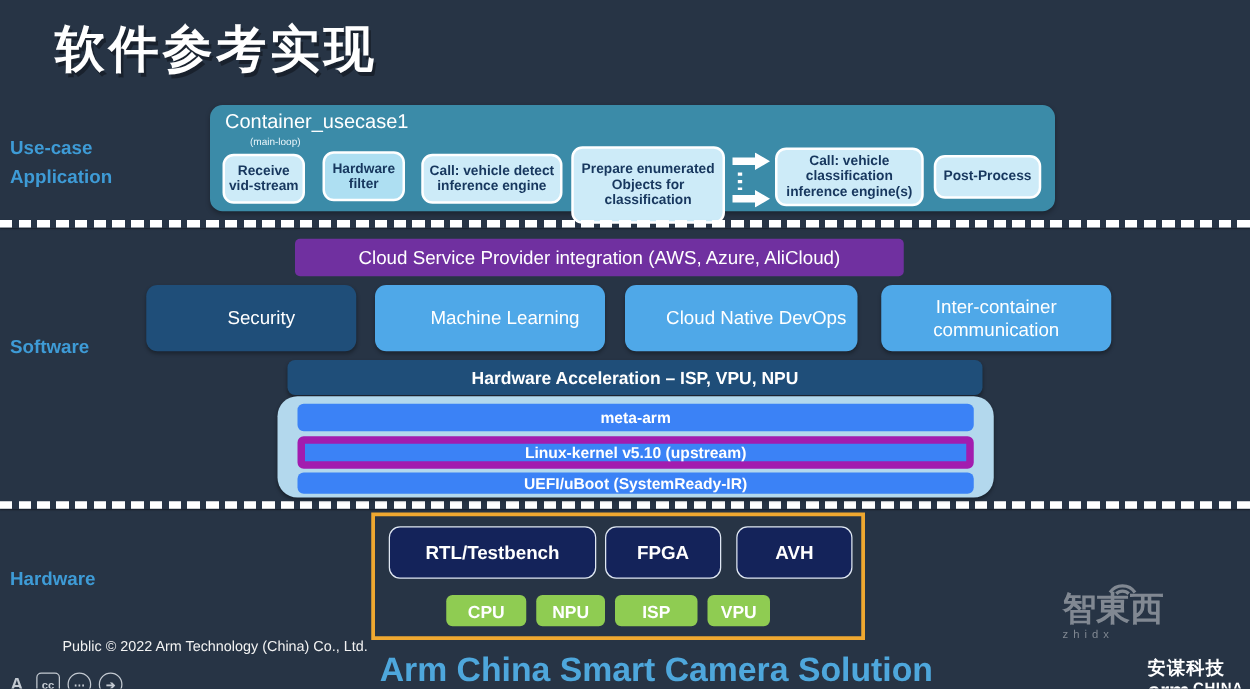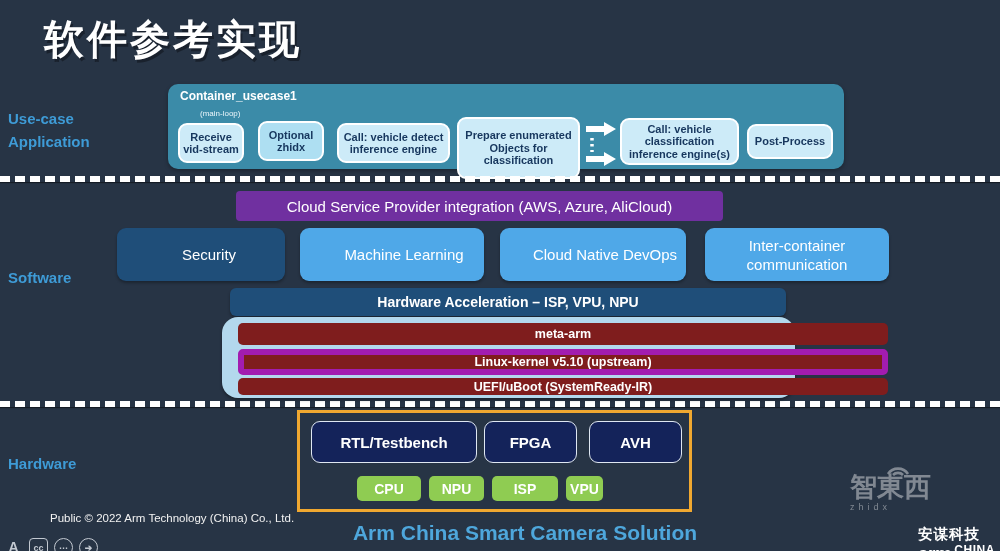--- a/index.html
+++ b/index.html
@@ -12,21 +12,21 @@
   
   .page-title{left:44px;top:12px;font-size:40px;font-weight:900;color:#ffffff;
               letter-spacing:3px;text-shadow:2px 3px 0 rgba(0,0,0,.35);}
 
   
   .side-label{color:#3e9bd6;font-weight:700;font-size:15px;}
 
   
   .uc{left:168px;top:84px;width:676px;height:85px;background:#3b8ba8;border-radius:10px;
       box-shadow:0 2px 4px rgba(0,0,0,.3);}
-  .uc-title{left:12px;top:5px;color:#ffffff;font-weight:700;font-size:12px;}
+  .uc-title{left:12px;top:5px;color:#ffffff;font-weight:400;font-size:16px;}
   .uc-sub{left:32px;top:25px;color:#eaf6fb;font-size:8px;}
   .uc-step{background:#cdebf8;border:2px solid #ffffff;border-radius:9px;
            color:#17375e;font-weight:600;font-size:11px;line-height:12.5px;
            display:flex;align-items:center;justify-content:center;text-align:center;padding:2px 3px;}
   .uc-step.alt{background:#aedff2;}
 
   
   .divider{left:0;width:1000px;height:6px;
      background:repeating-linear-gradient(90deg,#ffffff 0 10px,rgba(0,0,0,0) 10px 15px);
      box-shadow:0 1px 1px rgba(0,0,0,.45);}
@@ -42,37 +42,37 @@
   .sw-dark{background:#1f4e79;padding-left:16px;}
   .sw-light{background:#4fa8e8;padding-left:24px;}
 
   .hwaccel-bar{left:230px;top:288px;width:556px;height:28px;background:#1f4e79;border-radius:6px;
      color:#ffffff;font-size:14px;font-weight:600;display:flex;align-items:center;justify-content:center;
      box-shadow:0 2px 3px rgba(0,0,0,.3);}
 
   
   .stack{left:222px;top:317px;width:573px;height:81px;background:#b3d8ed;border-radius:16px;
      box-shadow:0 2px 3px rgba(0,0,0,.35);}
-  .stack-bar{left:16px;width:650px;background:#7f1d1d;border-radius:5px;color:#ffffff;
+  .stack-bar{left:16px;width:541px;background:#3b82f6;border-radius:5px;color:#ffffff;
      font-size:12.5px;font-weight:600;display:flex;align-items:center;justify-content:center;}
   .stack-bar.bordered{border:6px solid #a21caf;}
 
   
   .hw-frame{left:297px;top:410px;width:395px;height:102px;border:3px solid #f0a830;background:transparent;}
   .hw-box{top:421px;height:42px;background:#14235a;border:1.5px solid #dfe7f2;border-radius:9px;
      color:#ffffff;font-size:15px;font-weight:600;display:flex;align-items:center;justify-content:center;
      position:absolute;box-sizing:border-box;}
   .ip-chip{top:476px;height:25px;background:#8fcc52;border-radius:5px;color:#ffffff;
      font-size:14px;font-weight:700;display:flex;align-items:center;justify-content:center;
      position:absolute;box-sizing:border-box;}
 
   
   .copyright{left:50px;top:512px;color:#f2f2f2;font-size:11.5px;}
   .caption{left:290px;top:521px;width:470px;text-align:center;color:#4ea7dc;
-     font-size:21px;font-weight:700;}
+     font-size:27px;font-weight:700;}
 
   
   .cc-icons{left:4px;top:538px;display:flex;gap:6px;color:#c3c9d1;}
   .cc-icons .ic{width:17px;height:17px;border:1.6px solid #c3c9d1;border-radius:50%;
      font-size:9px;font-weight:700;display:flex;align-items:center;justify-content:center;}
   .cc-icons .ic.square{border-radius:4px;}
   .cc-icons .ic.plain{border-color:transparent;font-size:14px;line-height:15px;}
 
   
   .zhidx{left:850px;top:472px;width:96px;color:#8b929b;opacity:.9;}
@@ -97,21 +97,21 @@
   <div class="abs side-label" style="left:8px;top:110px;">Use-case</div>
   <div class="abs side-label" style="left:8px;top:133px;">Application</div>
   <div class="abs side-label" style="left:8px;top:269px;">Software</div>
   <div class="abs side-label" style="left:8px;top:455px;">Hardware</div>
 
   <div class="abs uc">
     <div class="abs uc-title">Container_usecase1</div>
     <div class="abs uc-sub">(main-loop)</div>
 
     <div class="abs uc-step" style="left:10px;top:39px;width:66px;height:40px;">Receive vid-stream</div>
-    <div class="abs uc-step alt" style="left:90px;top:37px;width:66px;height:40px;">Optional zhidx</div>
+    <div class="abs uc-step alt" style="left:90px;top:37px;width:66px;height:40px;">Hardware filter</div>
     <div class="abs uc-step" style="left:169px;top:39px;width:113px;height:40px;">Call: vehicle detect inference engine</div>
     <div class="abs uc-step" style="left:289px;top:33px;width:123px;height:62px;">Prepare enumerated Objects for classification</div>
 
     <svg class="abs" style="left:416px;top:38px;" width="34" height="44" viewBox="0 0 34 44">
       <polygon points="2,4 20,4 20,0 32,7 20,14 20,10 2,10" fill="#ffffff"></polygon>
       <line x1="8" y1="16" x2="8" y2="30" stroke="#ffffff" stroke-width="3.5" stroke-dasharray="2.5,3.5"></line>
       <polygon points="2,34 20,34 20,30 32,37 20,44 20,40 2,40" fill="#ffffff"></polygon>
     </svg>
 
     <div class="abs uc-step" style="left:452px;top:34px;width:119px;height:47px;">Call: vehicle classification inference engine(s)</div>
@@ -136,21 +136,21 @@
     <div class="abs stack-bar" style="top:61px;height:17px;">UEFI/uBoot (SystemReady-IR)</div>
   </div>
 
   <div class="abs hw-frame"></div>
   <div class="hw-box" style="left:311px;width:166px;">RTL/Testbench</div>
   <div class="hw-box" style="left:484px;width:93px;">FPGA</div>
   <div class="hw-box" style="left:589px;width:93px;">AVH</div>
   <div class="ip-chip" style="left:357px;width:64px;">CPU</div>
   <div class="ip-chip" style="left:429px;width:55px;">NPU</div>
   <div class="ip-chip" style="left:492px;width:66px;">ISP</div>
-  <div class="ip-chip" style="left:566px;width:37px;">VPU</div>
+  <div class="ip-chip" style="left:566px;width:50px;">VPU</div>
 
   <div class="abs copyright">Public © 2022 Arm Technology (China) Co., Ltd.</div>
   <div class="abs caption">Arm China Smart Camera Solution</div>
 
   <div class="abs cc-icons">
     <span class="ic plain">A</span>
     <span class="ic square">cc</span>
     <span class="ic">⋯</span>
     <span class="ic">➔</span>
   </div>

